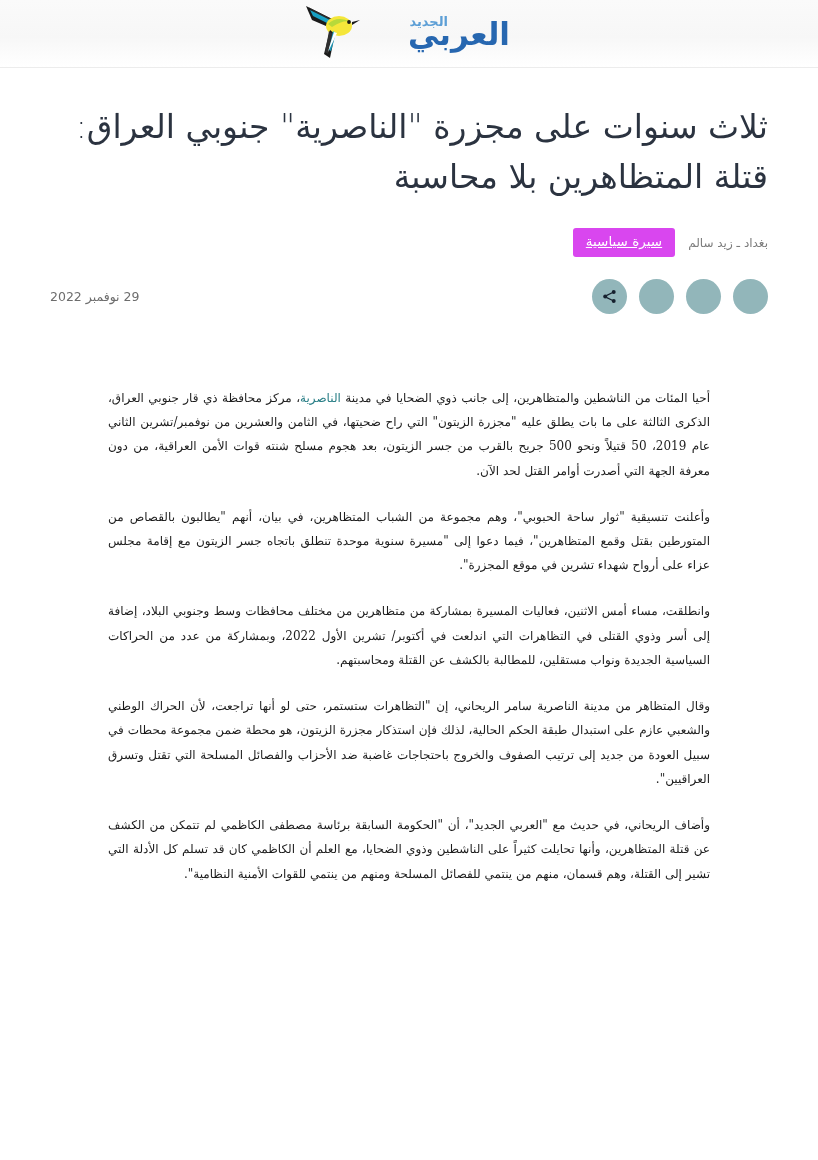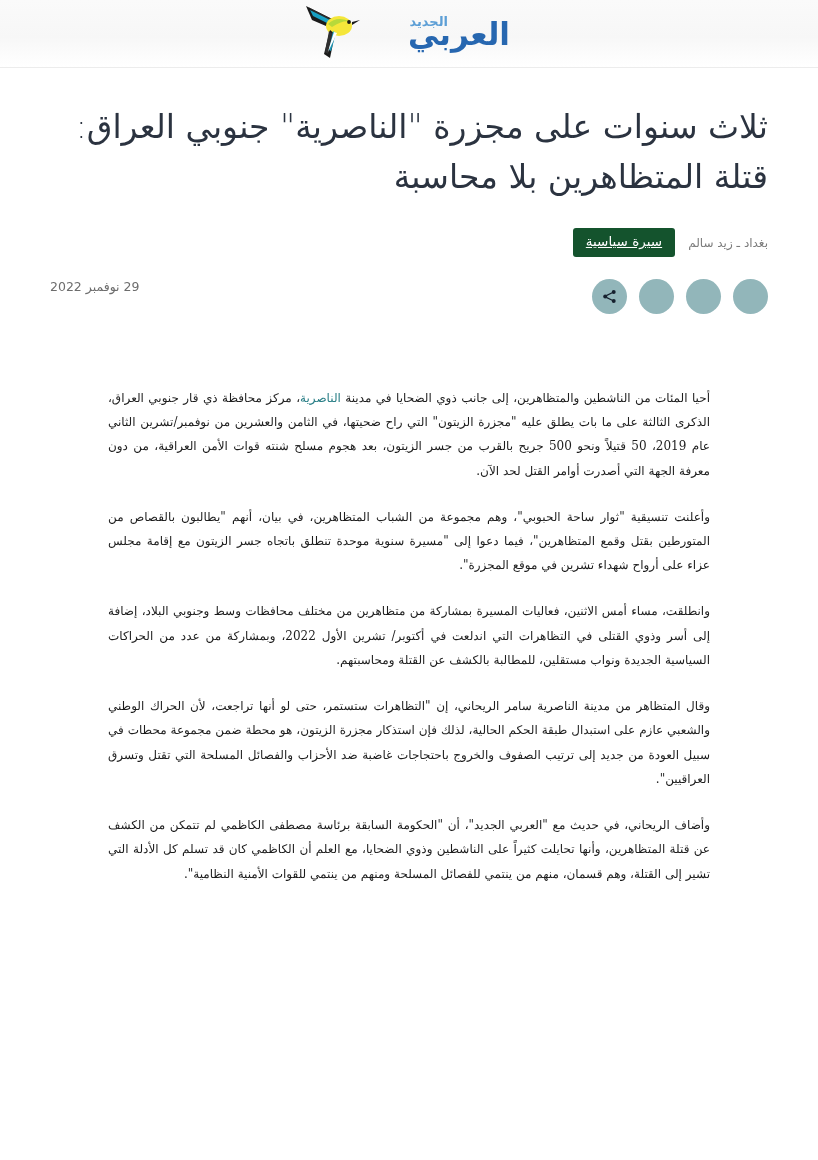--- a/index.html
+++ b/index.html
@@ -54,39 +54,39 @@
   .meta-row {
     display: flex;
     flex-direction: row;
     align-items: center;
     justify-content: flex-start;
     gap: 13px;
     margin-top: 26px;
   }
 
   .category-badge {
-    background: #14532d;
+    background: #d946ef;
     color: #ffffff;
     font-size: 13.5px;
     padding: 7px 13px 8px;
     border-radius: 3px;
     line-height: 1;
     white-space: nowrap;
   }
 
   .byline {
     color: #7b7b7b;
     font-size: 12px;
     white-space: nowrap;
   }
 
   .share-row {
     display: flex;
     flex-direction: row-reverse;
-    align-items: flex-start;
+    align-items: center;
     justify-content: space-between;
     margin-top: 22px;
   }
 
   .share-date {
     color: #6d6d6d;
     font-size: 12.5px;
   }
 
   .share-buttons {

